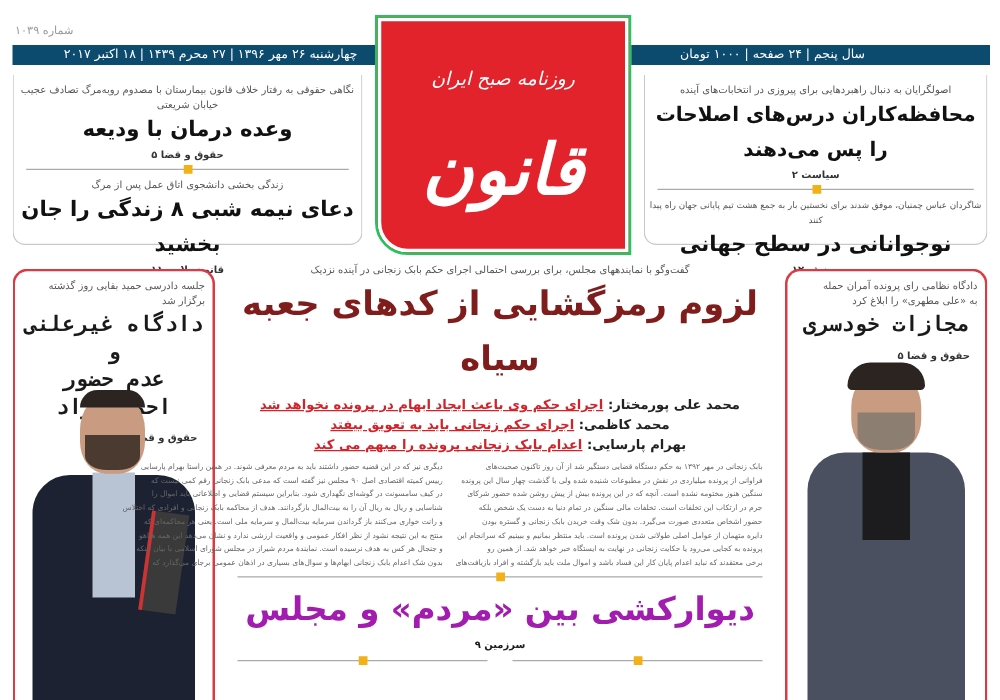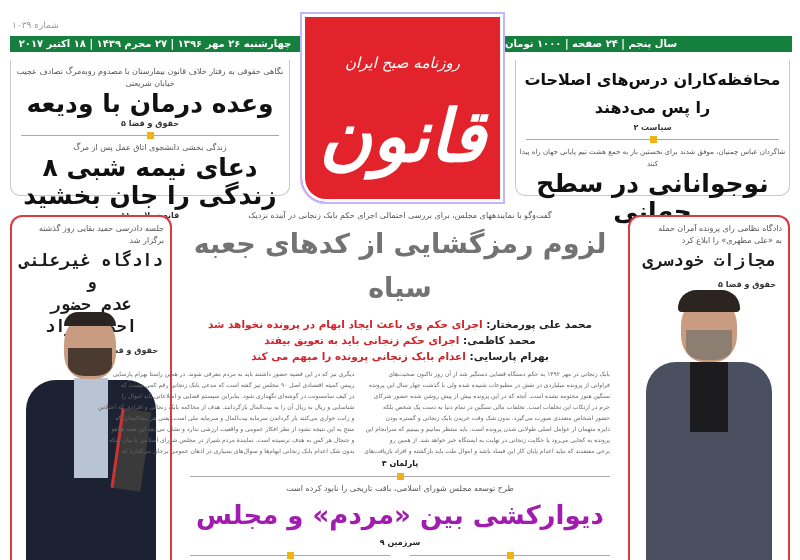--- a/index.html
+++ b/index.html
@@ -1,56 +1,56 @@
 <!DOCTYPE html>
 <html><head>
 <meta charset="utf-8">
 <style>
   * { box-sizing: border-box; margin: 0; padding: 0; }
   html, body { width: 800px; height: 560px; overflow: hidden; background: #ffffff; }
   body { position: relative; font-family: "DejaVu Sans", sans-serif; color: #1a1a1a; direction: rtl; }
 
   .issue-no { position: absolute; left: 12px; top: 20px; font-size: 9px; color: #999; direction: rtl; }
-  .redbar { position: absolute; top: 36px; height: 16px; background: #15803d; color: #fff; font-size: 10px; font-weight: bold; line-height: 16px; white-space: nowrap; overflow: hidden; }
+  .redbar { position: absolute; top: 36px; height: 16px; background: #0c4a6e; color: #fff; font-size: 10px; font-weight: normal; line-height: 16px; white-space: nowrap; overflow: hidden; padding-left: 27px; }
   .redbar.left { left: 10px; width: 290px; text-align: center; }
-  .redbar.right { left: 505px; width: 287px; text-align: left; padding-right: 100px; }
+  .redbar.right { left: 505px; width: 287px; text-align: right; padding-right: 100px; }
 
-  .masthead { position: absolute; left: 300px; top: 12px; width: 205px; height: 192px; background: #e3232c; border-radius: 0 0 0 26px; border: 2px solid #c4b5fd; box-shadow: inset 0 0 0 3px #fff; }
+  .masthead { position: absolute; left: 300px; top: 12px; width: 205px; height: 192px; background: #e3232c; border-radius: 0 0 0 26px; border: 2px solid #22c55e; box-shadow: inset 0 0 0 3px #fff; }
   .masthead .tagline { position: absolute; top: 40px; width: 100%; text-align: center; color: #fff; font-family: "DejaVu Serif", serif; font-style: italic; font-size: 15px; }
-  .masthead .logo { position: absolute; top: 72px; width: 100%; text-align: center; color: #fff; font-family: "DejaVu Serif", serif; font-style: italic; font-weight: bold; font-size: 72px; line-height: 100px; letter-spacing: -2px; }
+  .masthead .logo { position: absolute; top: 72px; width: 100%; text-align: center; color: #fff; font-family: "DejaVu Serif", serif; font-style: italic; font-weight: bold; font-size: 56px; line-height: 100px; letter-spacing: -2px; }
 
   .topbox { position: absolute; top: 60px; height: 136px; border: 1px solid #c8c8c8; border-radius: 0 0 10px 10px; border-top: none; text-align: center; }
   .topbox.left { left: 10px; width: 280px; }
   .topbox.right { left: 515px; width: 275px; }
   .kicker { font-size: 8px; color: #555; line-height: 12px; }
-  .h-med { font-size: 25px; font-weight: bold; color: #111; line-height: 28px; }
+  .h-med { font-size: 17px; font-weight: bold; color: #111; line-height: 28px; }
   .sect { font-size: 8px; font-weight: bold; color: #333; line-height: 12px; }
   .sep { position: relative; height: 12px; margin: 0 10px; }
   .sep::before { content: ""; position: absolute; top: 5px; left: 0; right: 0; height: 1px; background: #aaa; }
   .sep .dot { position: absolute; top: 2px; left: 50%; margin-left: -3px; width: 7px; height: 7px; background: #f2b116; }
 
   .sidebox { position: absolute; top: 215px; height: 345px; border: 2px solid #d93a44; border-bottom: none; border-radius: 12px 12px 0 0; background: #fff; overflow: hidden; }
   .sidebox.left { left: 10px; width: 162px; }
   .sidebox.right { left: 628px; width: 162px; }
   .sidebox .kicker { padding: 6px 6px 0; font-size: 8px; margin-left: 17px; }
   .sidebox .h-side { font-size: 17px; font-weight: bold; line-height: 22px; margin-top: 4px; text-align: center; font-family: Liberation Mono, monospace; }
   .sidebox .sect { padding-right: 12px; text-align: right; margin-top: 6px; }
   .person { position: absolute; bottom: 0; left: 50%; transform: translateX(-50%); }
   .head { position: absolute; border-radius: 45% 45% 40% 40%; background: #c99c82; }
   .hair { position: absolute; background: #2b2420; }
   .beard { position: absolute; background: #6d5d50; border-radius: 0 0 40% 40%; }
   .jacket { position: absolute; border-radius: 30px 30px 0 0; }
   .shirt { position: absolute; }
 
   .center { position: absolute; left: 180px; top: 210px; width: 440px; text-align: center; }
   .center .kicker { font-size: 8px; }
-  .h-main { font-size: 27px; font-weight: bold; color: #737373; line-height: 44px; letter-spacing: -0.5px; }
+  .h-main { font-size: 27px; font-weight: bold; color: #7f1d1d; line-height: 44px; letter-spacing: -0.5px; }
   .quotes { margin-top: 6px; }
   .quote { font-size: 10.5px; line-height: 16px; font-weight: bold; color: #222; }
-  .quote .red { color: #d2232a; }
+  .quote .red { color: #d2232a; text-decoration: underline; }
   .bodycols { display: flex; flex-direction: row; gap: 10px; margin-top: 4px; padding: 0 10px; }
   .col { flex: 1; font-size: 6px; line-height: 11px; color: #666; text-align: justify; }
   .col .ln { display: block; height: 11px; overflow: hidden; white-space: nowrap; }
   .sect-center { font-size: 8px; font-weight: bold; margin: 3px 0; }
   .h-big { font-size: 26px; font-weight: bold; line-height: 40px; color: #a21caf; }
   .bottom-row { display: flex; flex-direction: row; margin-top: 2px; }
   .bottom-row > div { flex: 1; text-align: center; position: relative; }
 </style>
 </head>
 <body>
@@ -75,20 +75,21 @@
     </div>
   <div>
     <div class="kicker">زندگی بخشی دانشجوی اتاق عمل پس از مرگ</div>
     <div class="h-med">دعای نیمه شبی ۸ زندگی را جان بخشید</div>
     <div class="sect">قانون پلاس ۱۱</div>
   </div>
 </div>
 
 <div class="topbox right">
   <div style="padding-top:6px">
+    <div class="kicker">اصولگرایان به دنبال راهبردهایی برای پیروزی در انتخابات‌های آینده</div>
     <div class="h-med" style="font-size:16px">محافظه‌کاران درس‌های اصلاحات را پس می‌دهند</div>
     <div class="sect">سیاست ۲</div>
   </div>
   <div class="sep">
       <span class="dot"></span>
     </div>
   <div>
     <div class="kicker" style="font-size:7px">شاگردان عباس چمنیان، موفق شدند برای نخستین بار به جمع هشت تیم پایانی جهان راه پیدا کنند</div>
     <div class="h-med">نوجوانانی در سطح جهانی</div>
     <div class="sect">ورزش ۱۲</div>
@@ -146,26 +147,24 @@
       <span class="ln">دیگری نیز که در این قضیه حضور داشتند باید به مردم معرفی شوند. در همین راستا بهرام پارسایی</span>
       <span class="ln">رییس کمیته اقتصادی اصل ۹۰ مجلس نیز گفته است که مدعی بابک زنجانی رقم کمی نیست که</span>
       <span class="ln">در کیف سامسونت در گوشه‌ای نگهداری شود. بنابراین سیستم قضایی و اطلاعاتی باید اموال را</span>
       <span class="ln">شناسایی و ریال به ریال آن را به بیت‌المال بازگردانند. هدف از محاکمه بابک زنجانی و افرادی که اختلاس</span>
       <span class="ln">و رانت خواری می‌کنند باز گرداندن سرمایه بیت‌المال و سرمایه ملی است. یعنی هر محاکمه‌ای که</span>
       <span class="ln">منتج به این نتیجه نشود از نظر افکار عمومی و واقعیت ارزشی ندارد و نشان می‌دهد این همه هیاهو</span>
       <span class="ln">و جنجال هر کس به هدف نرسیده است. نمایندۀ مردم شیراز در مجلس شورای اسلامی با بیان اینکه</span>
       <span class="ln">بدون شک اعدام بابک زنجانی ابهام‌ها و سوال‌های بسیاری در اذهان عمومی برجای می‌گذارد که</span>
     </div>
   </div>
-  <div class="sect-center">پارلمان ۳</div>
 
   <div class="sep">
       <span class="dot"></span>
     </div>
-  <div class="kicker">طرح توسعه مجلس شورای اسلامی، بافت تاریخی را نابود کرده است</div>
   <div class="h-big">دیوارکشی بین «مردم» و مجلس</div>
   <div class="sect-center">سرزمین ۹</div>
 
   <div class="bottom-row">
     <div>
       <div class="sep">
           <span class="dot"></span>
         </div>
 
     </div>

